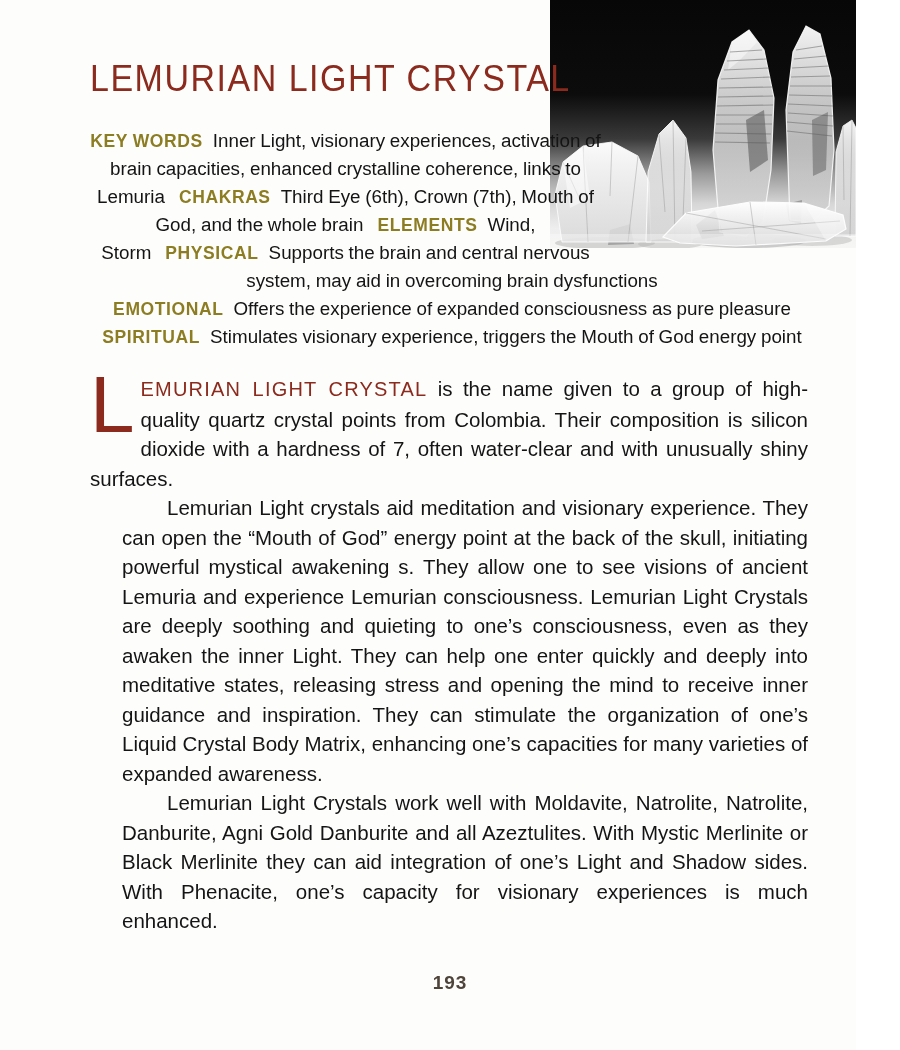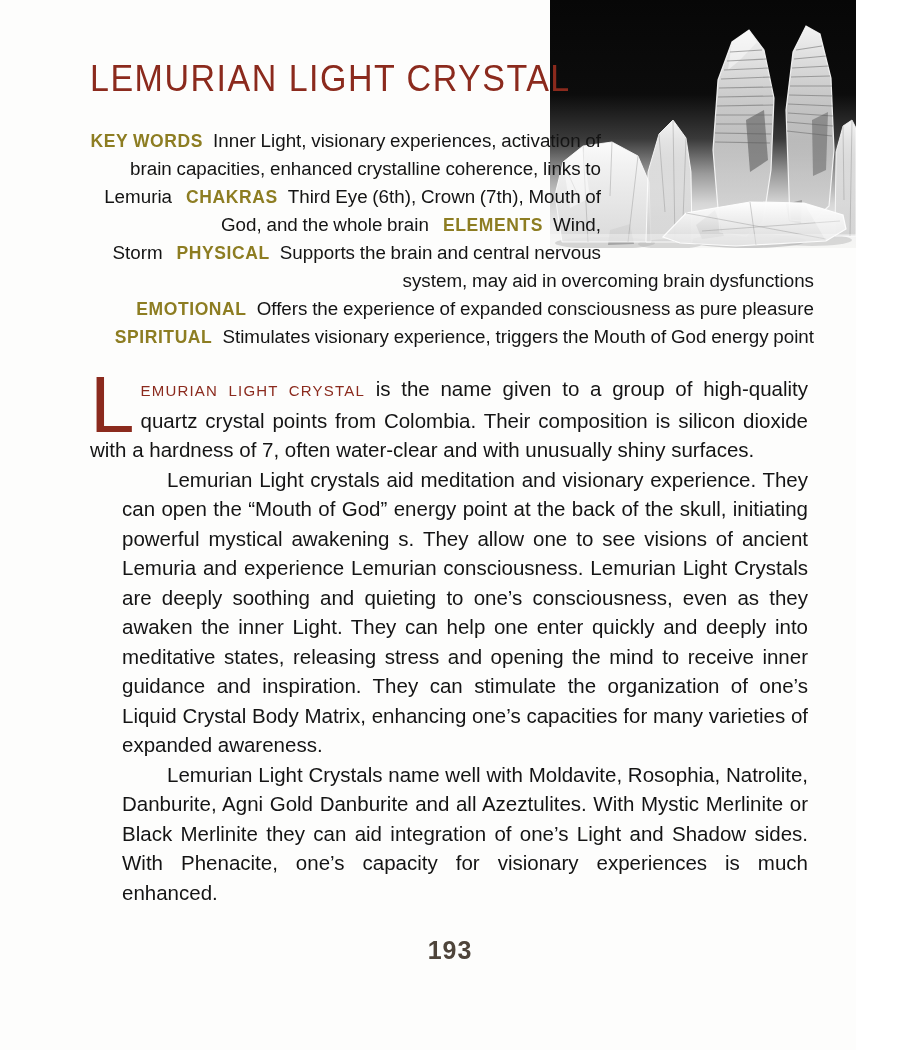--- a/index.html
+++ b/index.html
@@ -15,21 +15,21 @@
   .photo svg{display:block;width:100%;height:100%;}
   .title{
     position:absolute;left:90px;top:58px;margin:0;
     font-size:34px;font-weight:400;letter-spacing:1.5px;
     color:var(--title-color,#8b2a1d);
     transform:scaleY(1.08);transform-origin:left top;
     white-space:nowrap;
   }
   .attrs{
     position:absolute;left:90px;top:127px;width:724px;margin:0;
-    font-size:18.8px;line-height:28px;text-align:right;
+    font-size:18.8px;line-height:28px;text-align:center;
     word-spacing:-0.5px;
   }
   .photo-spacer{float:right;width:213px;height:130px;}
   .attr-label{
     font-weight:700;color:var(--label-color,#8d7d22);
     letter-spacing:0.6px;font-size:17.5px;
     margin:0 10px 0 14px;
   }
   .attr-label.no-left-gap{margin-left:0;}
   .body{
@@ -39,25 +39,25 @@
   .body p{margin:0;}
   .body-para.indent{text-indent:45px;margin-left:32px;}
   .dropcap{
     float:left;
     font-size:80px;line-height:56px;height:58px;
     padding:3px 6px 0 0;
     color:var(--title-color,#8b2a1d);
   }
   .lead-smallcaps{
     color:var(--title-color,#8b2a1d);
-    font-size:15px;letter-spacing:1.2px;margin-top:32px;
+    font-size:20px;letter-spacing:1.2px;margin-top:32px;
   }
   .pagenum{
-    position:absolute;left:0;top:936px;width:900px;
-    text-align:center;font-weight:700;font-size:25px;
+    position:absolute;left:0;top:972px;width:900px;
+    text-align:center;font-weight:700;font-size:19px;
     letter-spacing:1px;color:var(--pagenum-color,#4e443a);
   }
 </style>
 </head>
 <body>
 
 <div class="page">
 
   <div class="photo">
     <svg viewBox="0 0 306 248" preserveAspectRatio="none">
@@ -144,19 +144,19 @@
   </div>
 
   <h1 class="title">LEMURIAN LIGHT CRYSTAL</h1>
 
   <p class="attrs"><span class="photo-spacer"></span><span class="attr-label no-left-gap">KEY WORDS</span><span class="attr-text">Inner Light, visionary experiences, activa­tion of brain capacities, enhanced crystalline coherence, links to Lemuria</span><span class="attr-label">CHAKRAS</span><span class="attr-text">Third Eye (6th), Crown (7th), Mouth of God, and the whole brain</span><span class="attr-label">ELEMENTS</span><span class="attr-text">Wind, Storm</span><span class="attr-label">PHYSICAL</span><span class="attr-text">Supports the brain and central nervous system, may aid in overcoming brain dysfunctions</span><br><span class="attr-label no-left-gap">EMOTIONAL</span><span class="attr-text">Offers the experience of expanded consciousness as pure pleasure</span><br><span class="attr-label no-left-gap">SPIRITUAL</span><span class="attr-text">Stimulates visionary experience, triggers the Mouth of God energy point</span></p>
 
   <div class="body">
     <p class="body-para"><span class="dropcap">L</span><span class="lead-smallcaps">EMURIAN LIGHT CRYSTAL</span><span> is the name given to a group of high-quality quartz crystal points from Colombia. Their composition is silicon dioxide with a hardness of 7, often water-clear and with unusually shiny surfaces.</span></p>
     <div>
         <p class="body-para indent">Lemurian Light crystals aid meditation and visionary experience. They can open the “Mouth of God” energy point at the back of the skull, initiat­ing powerful mystical awakening s. They allow one to see visions of ancient Lemuria and experience Lemurian consciousness. Lemurian Light Crystals are deeply soothing and quieting to one’s consciousness, even as they awaken the inner Light. They can help one enter quickly and deeply into meditative states, releasing stress and opening the mind to receive inner guidance and inspiration. They can stimulate the organization of one’s Liquid Crystal Body Matrix, enhancing one’s capacities for many varieties of expanded awareness.</p>
-        <p class="body-para indent">Lemurian Light Crystals name well with Moldavite, Rosophia, Natrolite, Danburite, Agni Gold Danburite and all Azeztulites. With Mystic Merlinite or Black Merlinite they can aid integration of one’s Light and Shadow sides. With Phenacite, one’s capacity for visionary experiences is much enhanced.</p>
+        <p class="body-para indent">Lemurian Light Crystals work well with Moldavite, Natrolite, Natrolite, Danburite, Agni Gold Danburite and all Azeztulites. With Mystic Merlinite or Black Merlinite they can aid integration of one’s Light and Shadow sides. With Phenacite, one’s capacity for visionary experiences is much enhanced.</p>
       </div>
   </div>
 
   <div class="pagenum">193</div>
 
 </div>
 
 </body></html>

